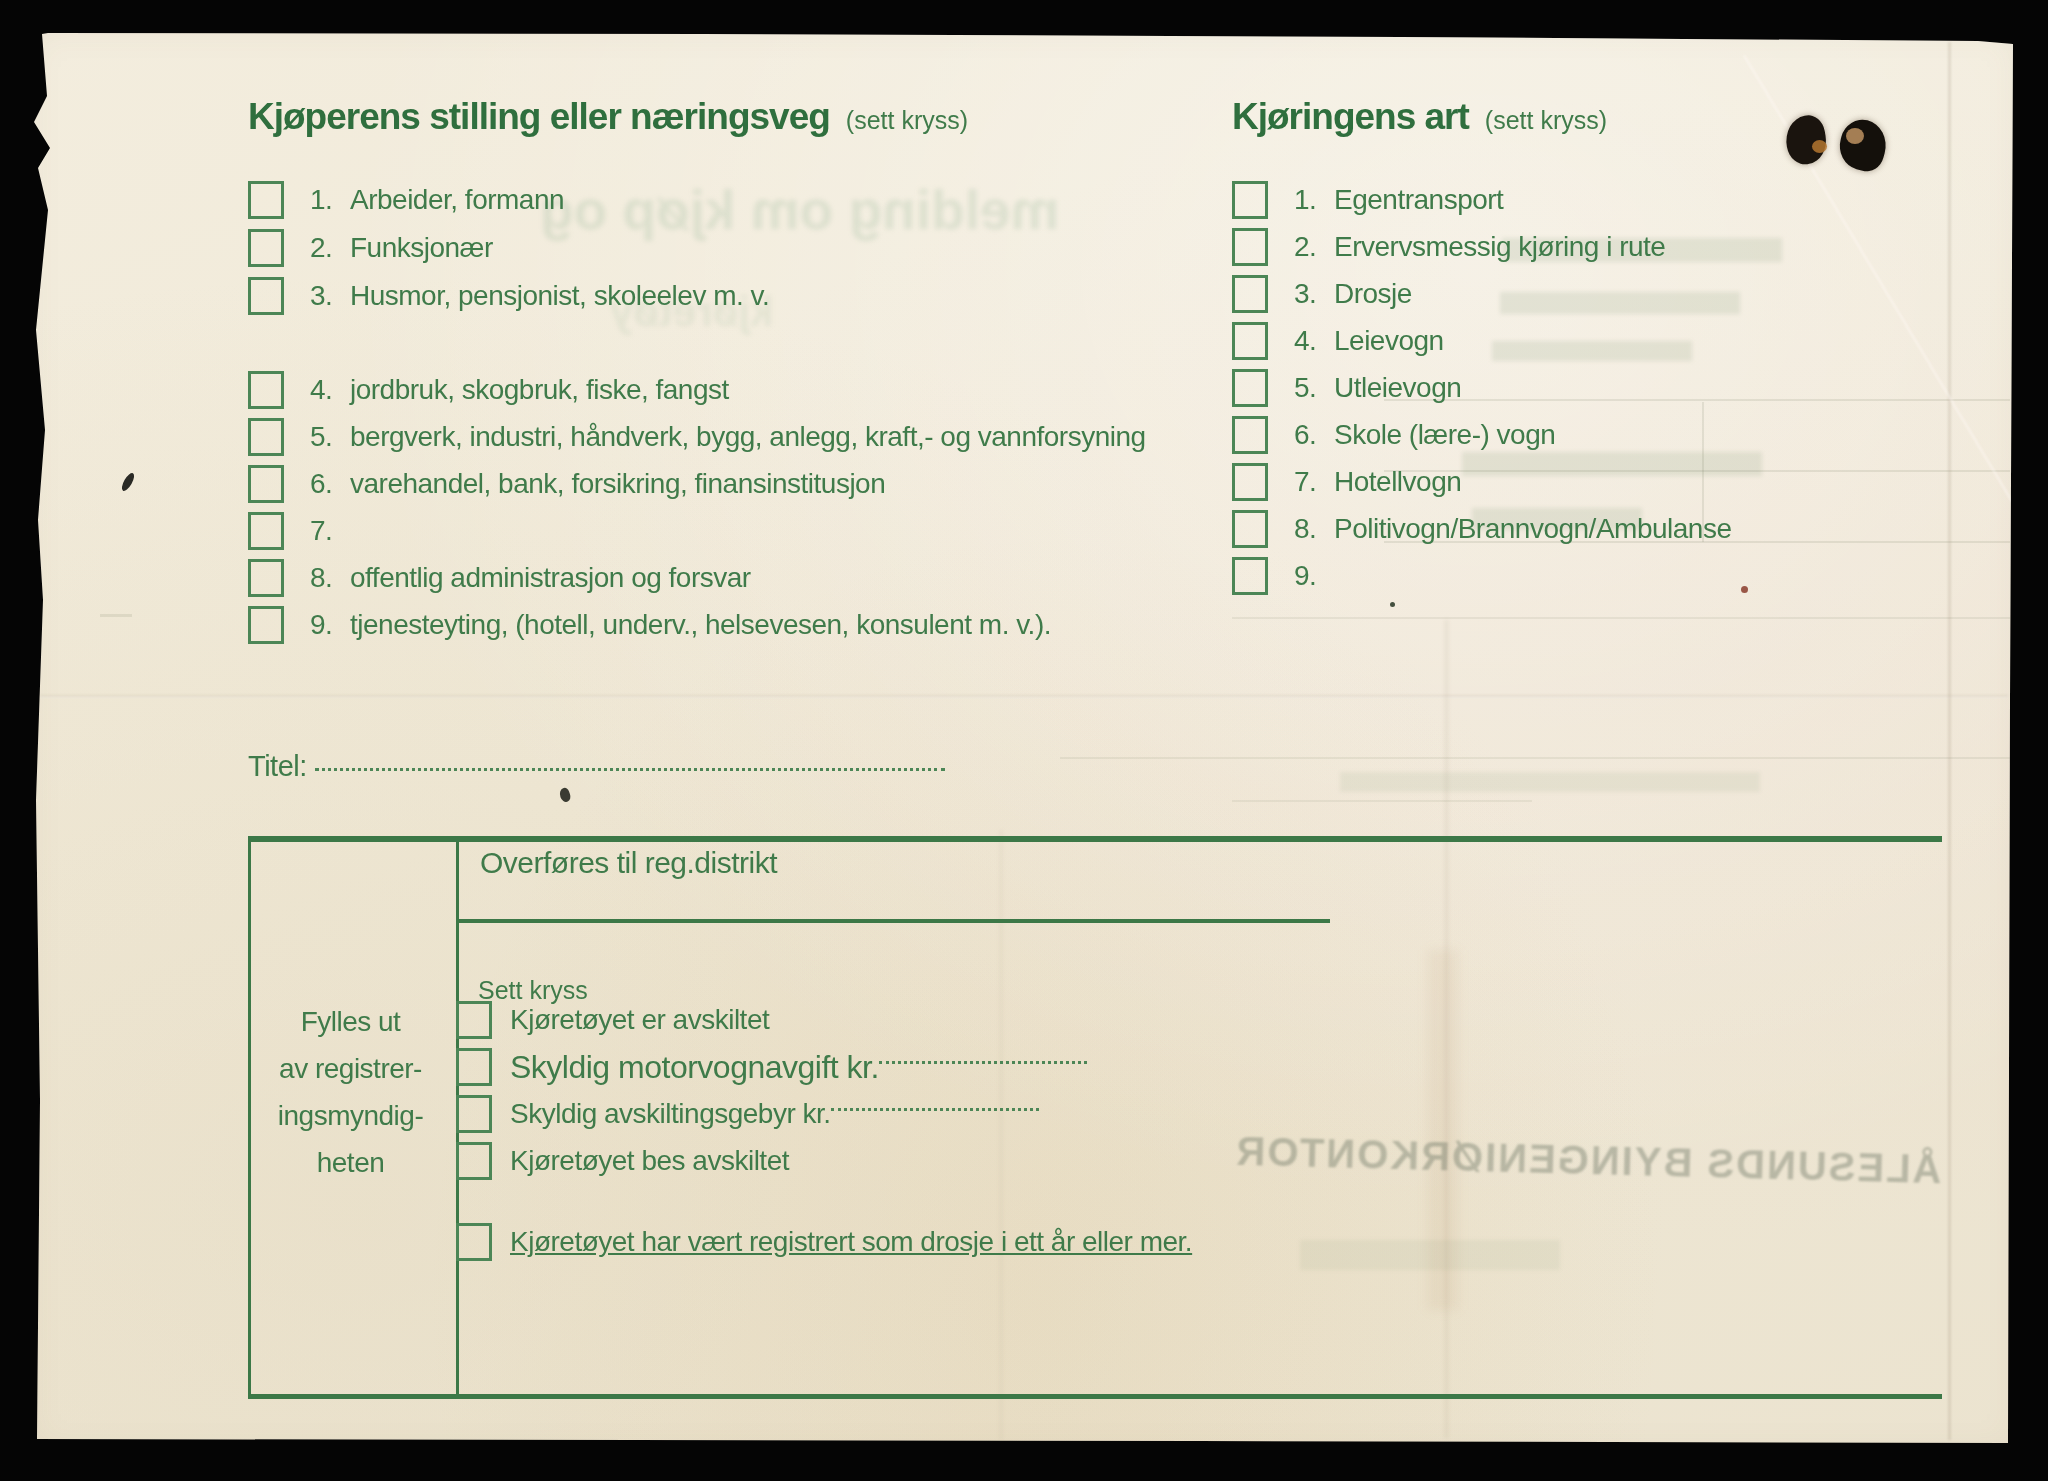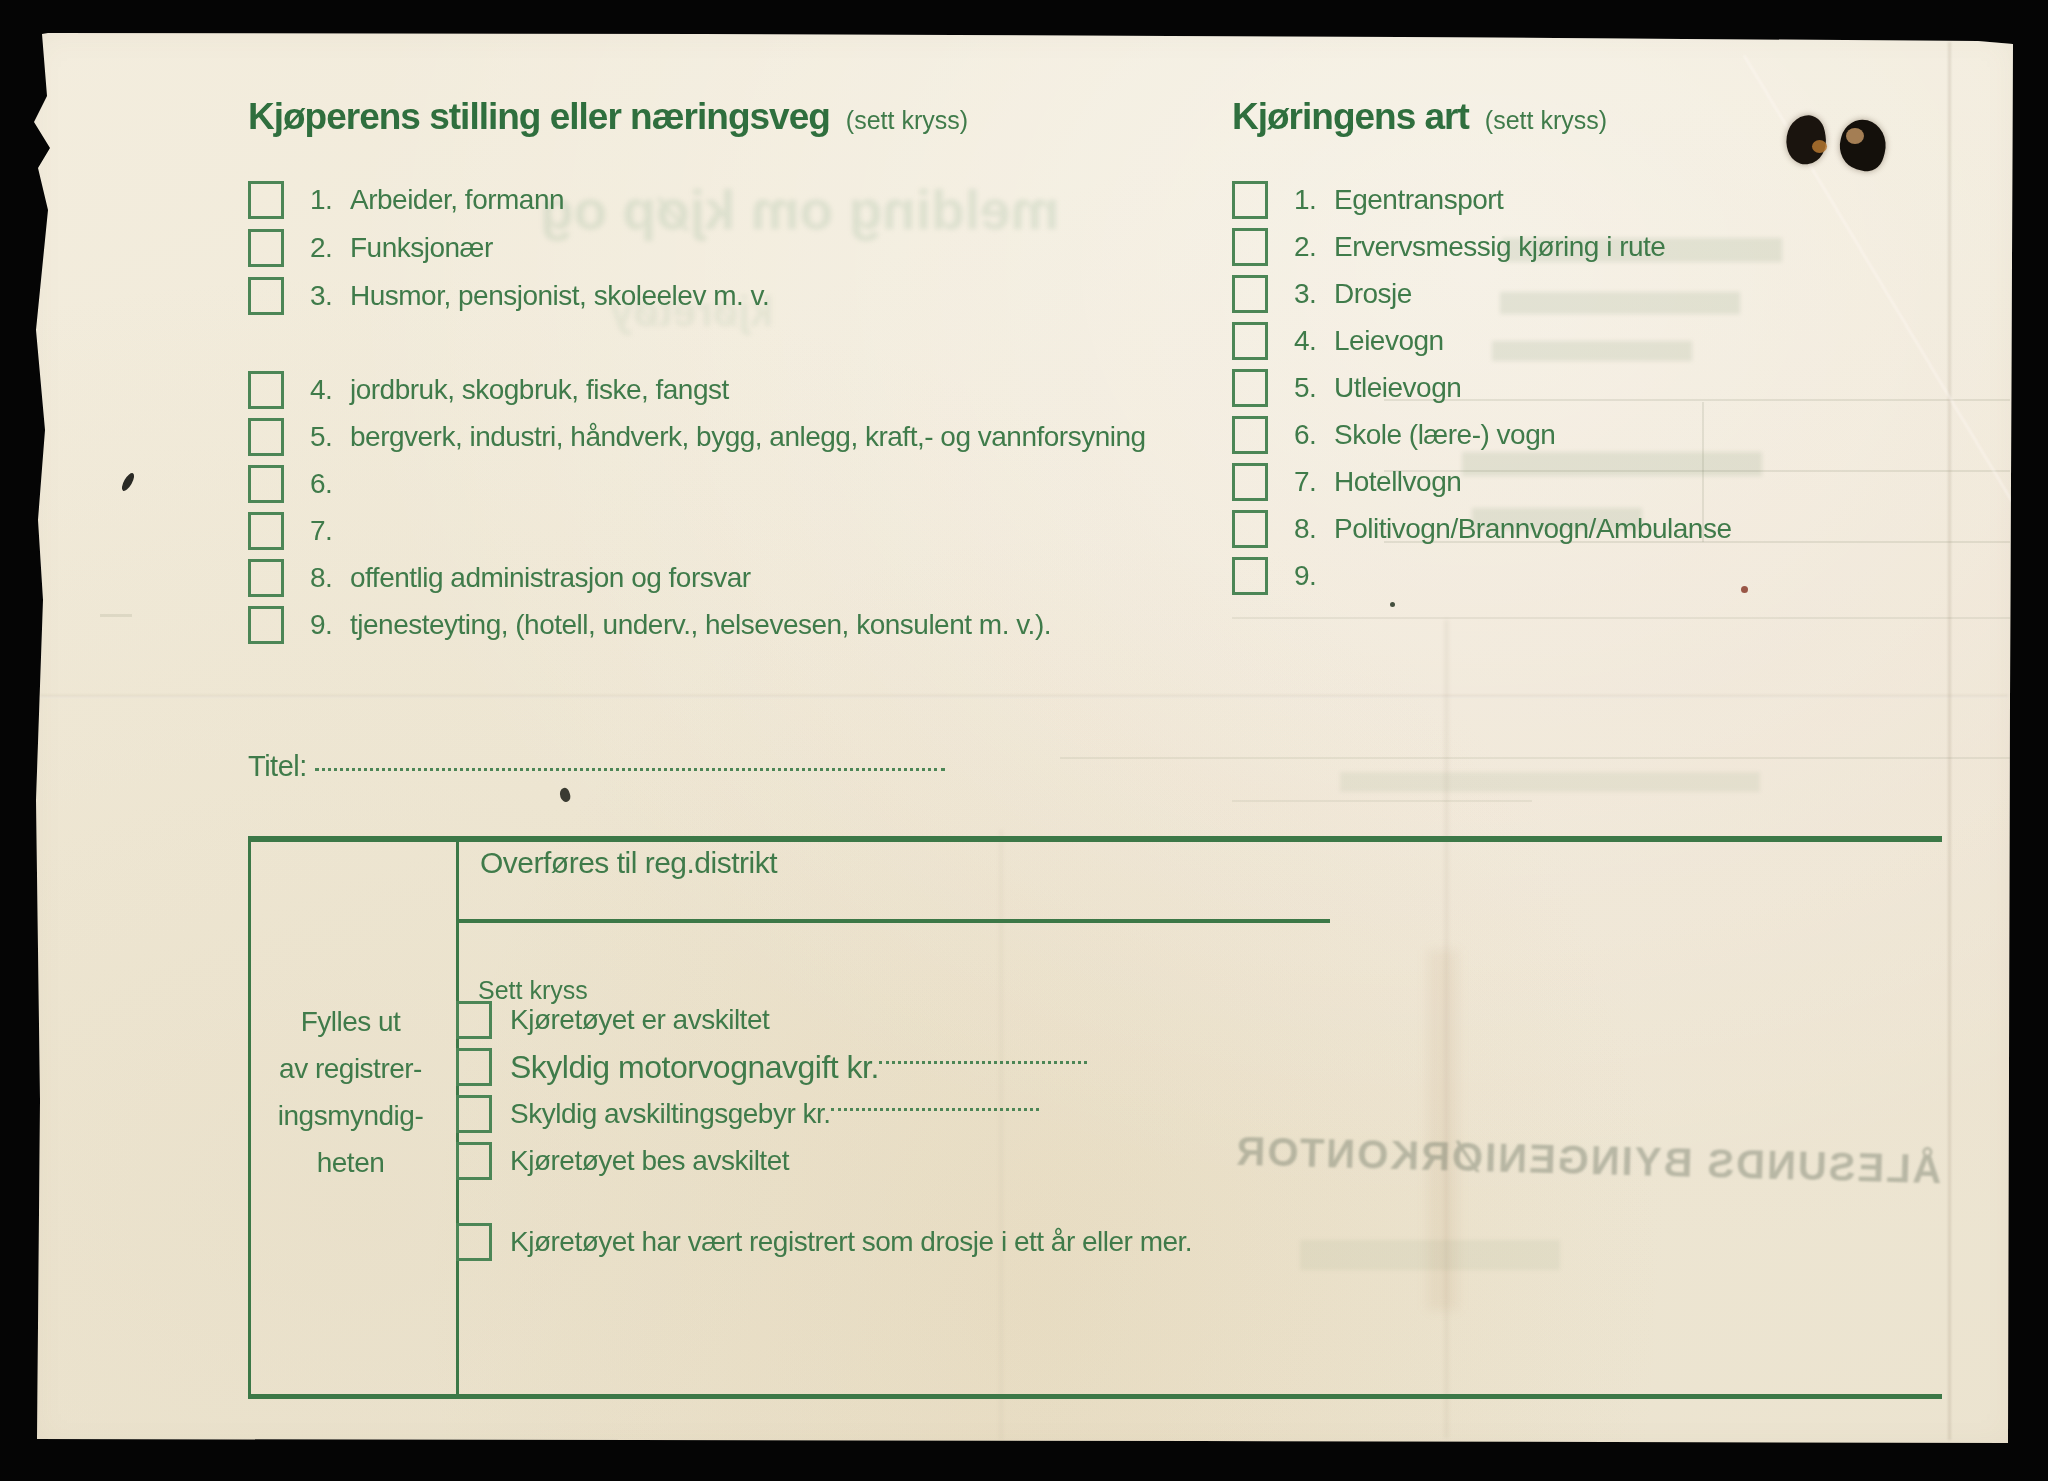--- a/index.html
+++ b/index.html
@@ -127,20 +127,21 @@
         <span class="lbl">jordbruk, skogbruk, fiske, fangst</span>
       </div>
       <div class="chk-row" style="left: 248px; top: 417px;">
         <span class="cbx"></span>
         <span class="num">5.</span>
         <span class="lbl">bergverk, industri, håndverk, bygg, anlegg, kraft,- og vannforsyning</span>
       </div>
       <div class="chk-row" style="left: 248px; top: 464px;">
         <span class="cbx"></span>
         <span class="num">6.</span>
+        <span class="lbl">varehandel, bank, forsikring, finansinstitusjon</span>
       </div>
       <div class="chk-row" style="left: 248px; top: 511px;">
         <span class="cbx"></span>
         <span class="num">7.</span>
       </div>
       <div class="chk-row" style="left: 248px; top: 558px;">
         <span class="cbx"></span>
         <span class="num">8.</span>
         <span class="lbl">offentlig administrasjon og forsvar</span>
       </div>
@@ -232,20 +233,20 @@
         <span class="cbx"></span>
         <span class="lbl" style="margin-left: 18px; font-size: 28px;">Skyldig avskiltingsgebyr kr.</span>
         <span class="dots" style="width: 208px;"></span>
       </div>
       <div class="chk-row" style="left: 456px; top: 1141px;">
         <span class="cbx"></span>
         <span class="lbl" style="margin-left: 18px; font-size: 28px;">Kjøretøyet bes avskiltet</span>
       </div>
       <div class="chk-row" style="left: 456px; top: 1222px;">
         <span class="cbx"></span>
-        <span class="lbl" style="margin-left: 18px; font-size: 28px;">Kjøretøyet har vært registrert som drosje i ett år eller mer.</span>
+        <span class="lbl" style="margin-left: 18px; font-size: 28px; text-decoration: underline;">Kjøretøyet har vært registrert som drosje i ett år eller mer.</span>
       </div>
     </div>
 
 
   <div class="stamp">ÅLESUNDS BYINGENIØRKONTOR</div>
 
 </div>
 
 </body></html>

